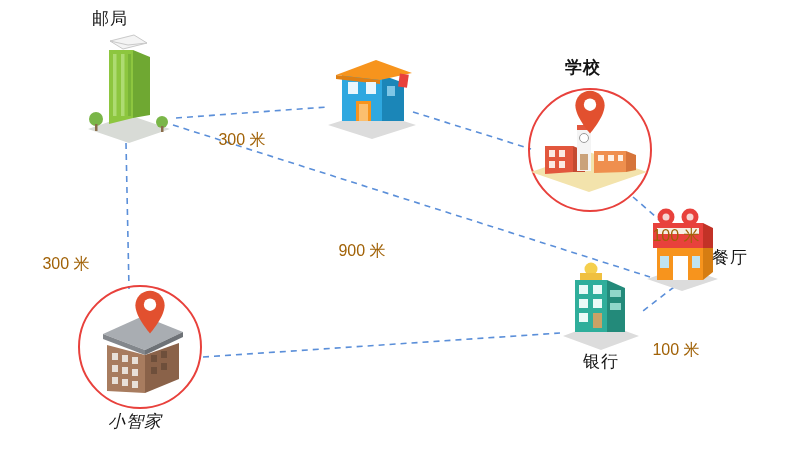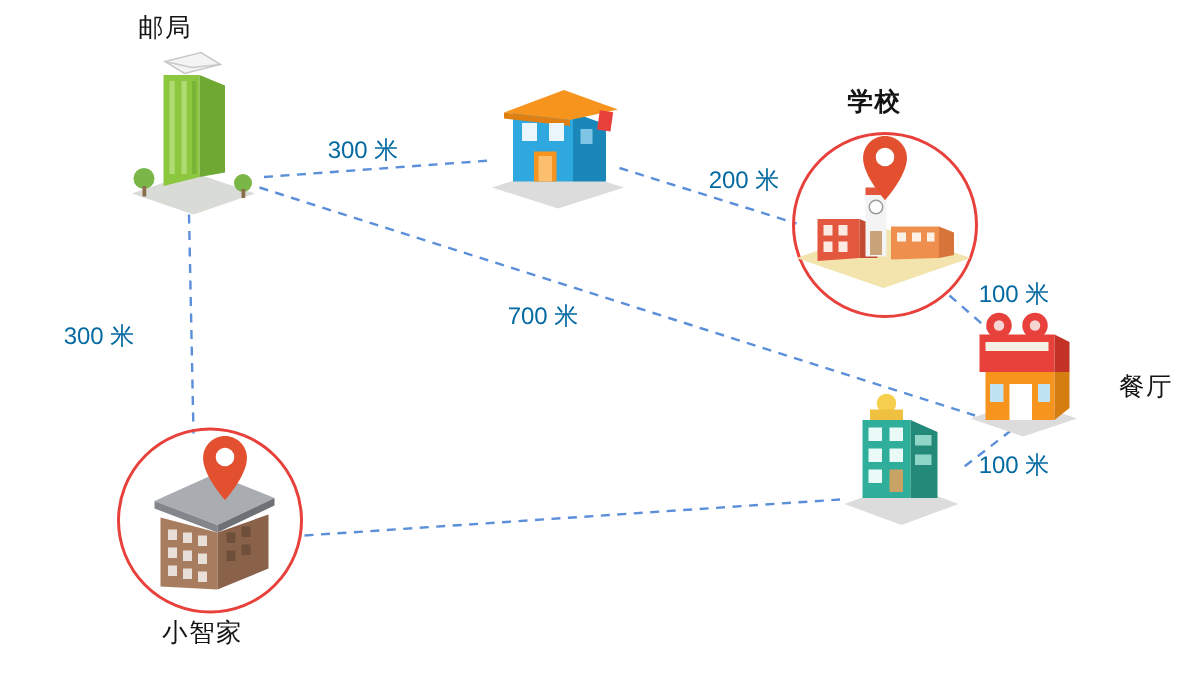--- a/index.html
+++ b/index.html
@@ -2,21 +2,21 @@
 <html><head>
 <meta charset="utf-8">
 <style>
   * { margin:0; padding:0; box-sizing:border-box; }
   html,body { background:#ffffff; }
   body { font-family:"Liberation Sans","DejaVu Sans",sans-serif; }
   .canvas { position:relative; width:800px; height:450px; background:#ffffff; overflow:hidden; }
   .lines { position:absolute; left:0; top:0; pointer-events:none; }
   .dash { stroke:#5b8fd9; stroke-width:1.6; stroke-dasharray:6 5; fill:none; }
   .node-label { position:absolute; font-size:17px; font-weight:500; color:#141414; text-align:center; letter-spacing:1px; }
-  .dist-label { position:absolute; font-size:16px; color:#0369a1; text-align:center; }
+  .dist-label { position:absolute; font-size:16px; color:#a16207; text-align:center;margin-top:40px; }
   .ring { position:absolute; width:124px; height:124px; border:2px solid #e8413c; border-radius:50%; }
   .icon { position:absolute; }
   .pin { position:absolute; z-index:5; }
 </style>
 </head>
 <body>
 
 <div class="canvas">
 
   <svg class="lines" width="800" height="450">
@@ -138,23 +138,23 @@
     <path d="M16 2 C8.8 2 3 7.8 3 15 C3 25.5 16 40 16 40 C16 40 29 25.5 29 15 C29 7.8 23.2 2 16 2 Z" fill="#e2502f"></path>
     <circle cx="16" cy="14.5" r="5.5" fill="#ffffff"></circle>
   </svg>
   <svg class="pin" style="left:132px; top:288px;" width="36" height="48" viewBox="0 0 32 42">
     <path d="M16 2 C8.8 2 3 7.8 3 15 C3 25.5 16 40 16 40 C16 40 29 25.5 29 15 C29 7.8 23.2 2 16 2 Z" fill="#e2502f"></path>
     <circle cx="16" cy="14.5" r="5.5" fill="#ffffff"></circle>
   </svg>
 
   <div class="node-label" style="left:60px;  top:7px;   width:100px;">邮局</div>
   <div class="node-label" style="left:543px; top:56px;  width:80px;font-weight:bold;">学校</div>
-  <div class="node-label" style="left:712px; top:246px; width:70px; text-align:right;">餐厅</div>
-  <div class="node-label" style="left:85px;  top:410px; width:100px;">小智家</div>
+  <div class="node-label" style="left:712px; top:246px; width:70px; text-align:left;">餐厅</div>
+  <div class="node-label" style="left:561px; top:350px; width:80px;">银行</div>
+  <div class="node-label" style="left:85px;  top:410px; width:100px;font-style:italic;">小智家</div>
 
   <div class="dist-label" style="left:202px; top:90px;  width:80px;">300 米</div>
-  <div class="dist-label" style="left:456px; top:110px; width:80px;">200 米</div>
   <div class="dist-label" style="left:636px; top:186px; width:80px;">100 米</div>
   <div class="dist-label" style="left:636px; top:300px; width:80px;">100 米</div>
   <div class="dist-label" style="left:26px;  top:214px; width:80px;">300 米</div>
-  <div class="dist-label" style="left:322px; top:201px; width:80px;">700 米</div>
+  <div class="dist-label" style="left:322px; top:201px; width:80px;">900 米</div>
 
 </div>
 
 </body></html>

